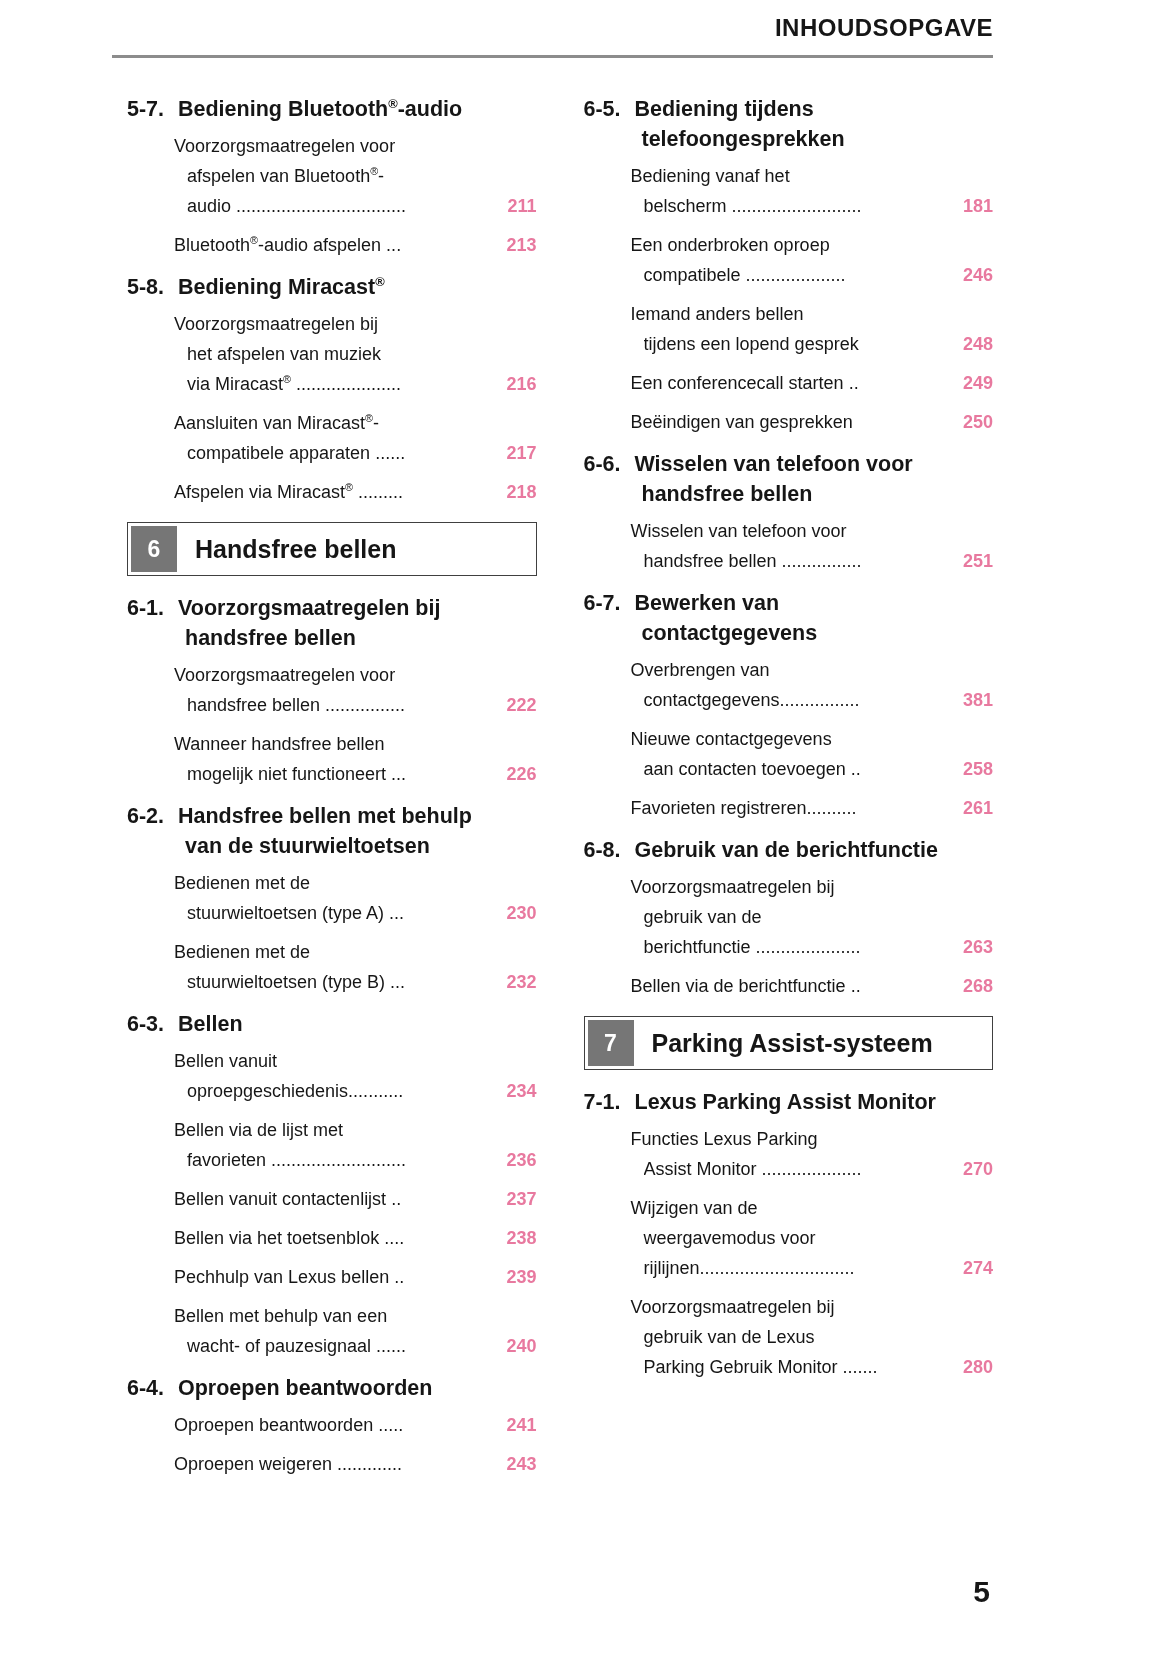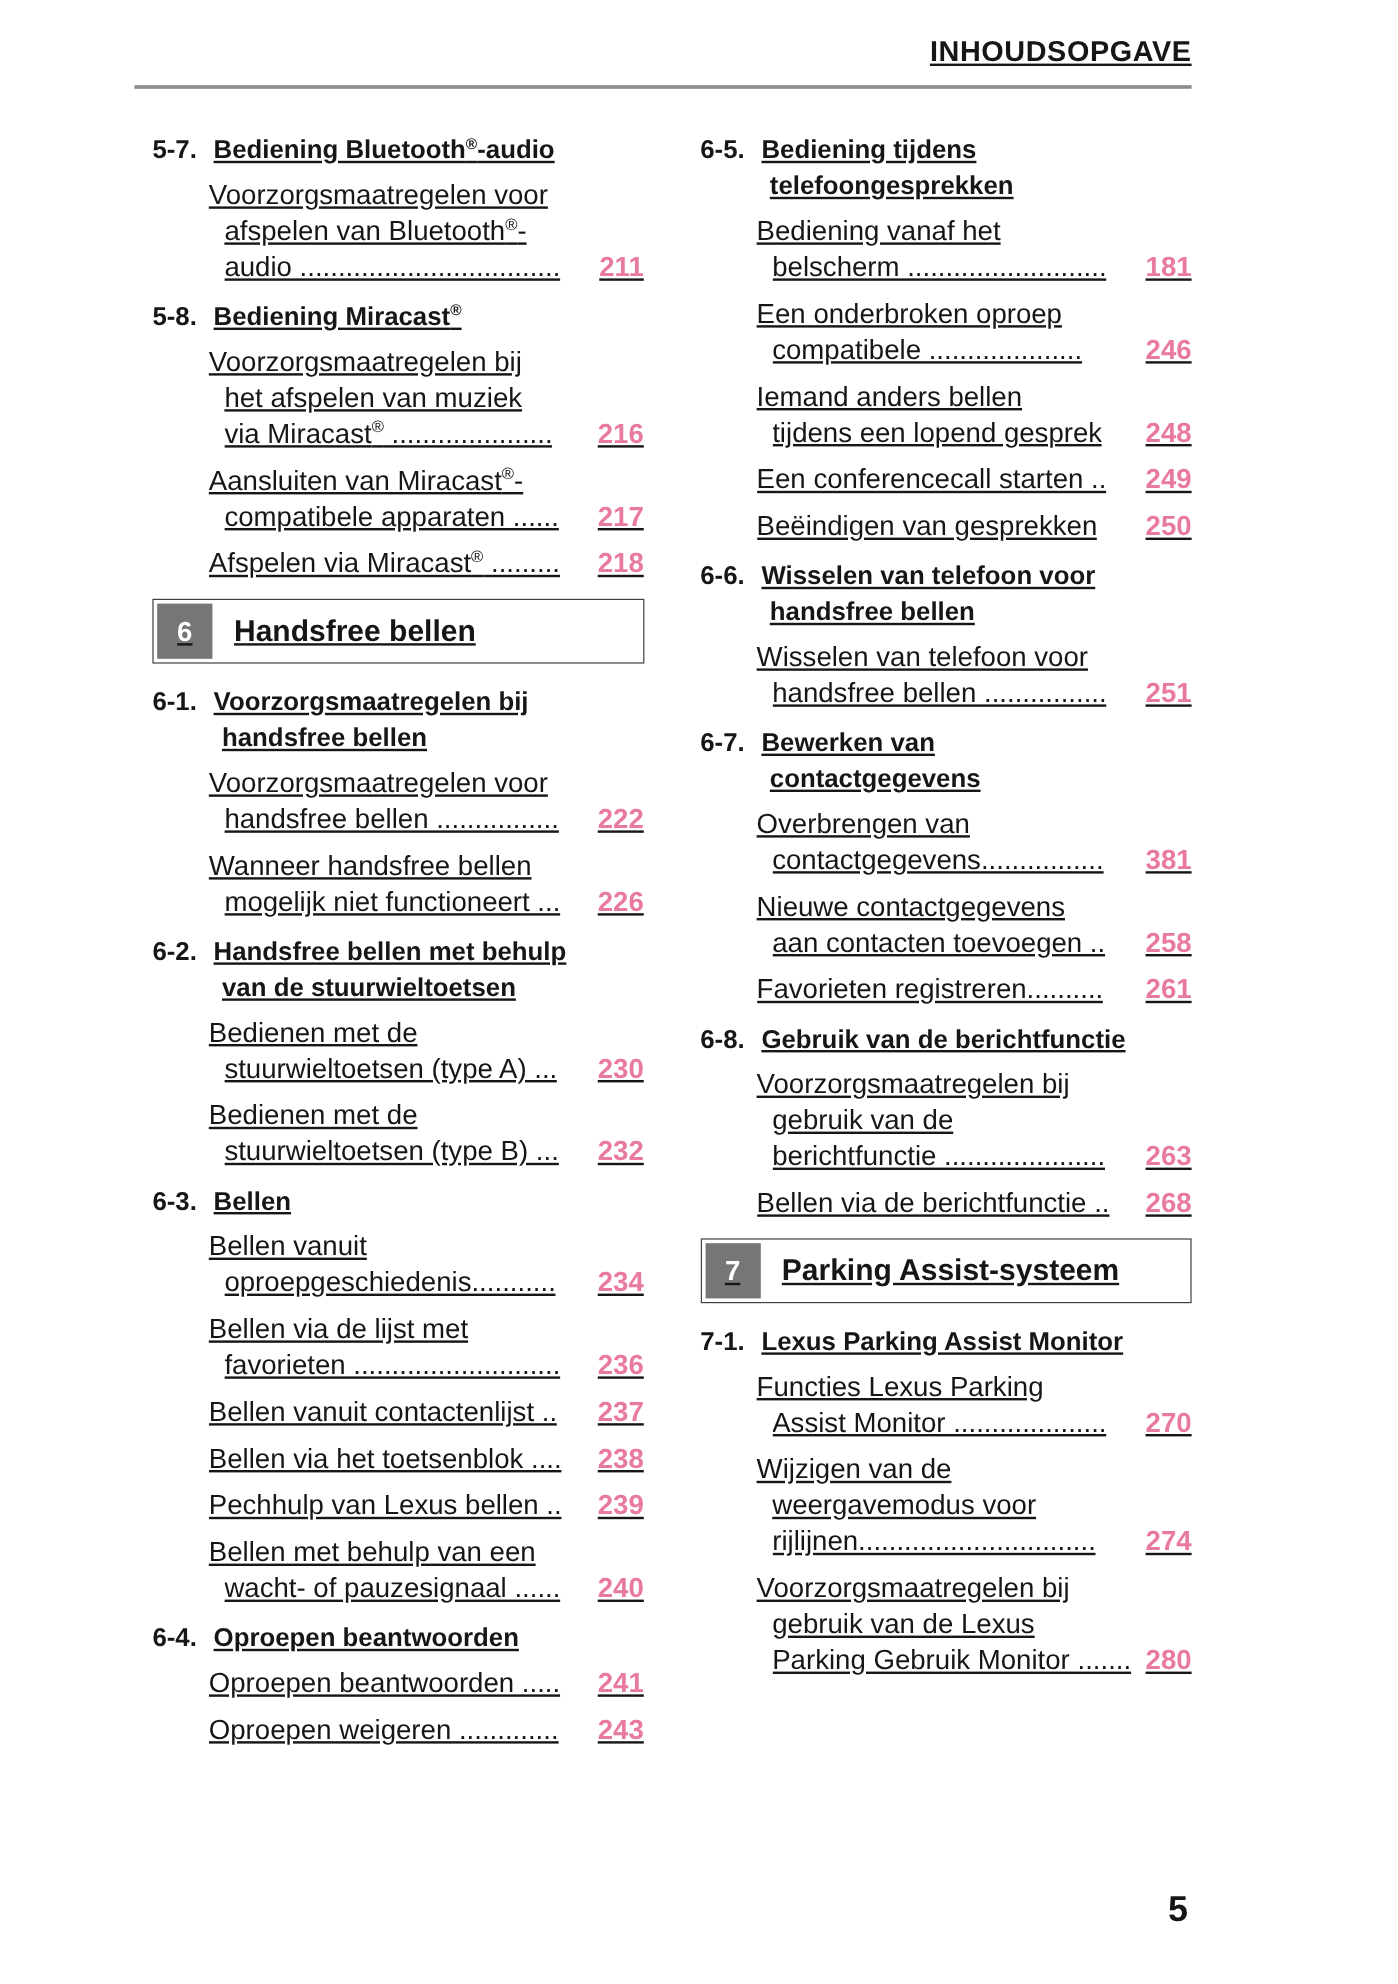--- a/index.html
+++ b/index.html
@@ -8,40 +8,40 @@
     --secbg:#767676;
     --secfg:#ffffff;
     --text:#161616;
   }
   *{margin:0;padding:0;box-sizing:border-box;}
   html,body{background:#ffffff;}
   body{
     width:1165px;height:1653px;position:relative;overflow:hidden;
     font-family:"Liberation Sans",sans-serif;color:var(--text);
   }
-  .page{position:absolute;inset:0;padding:30px 172px 0 112px;text-decoration:underline;}
+  .page{position:absolute;inset:0;padding:14px 172px 0 112px;}
   .header-title{
     text-align:right;font-weight:bold;font-size:24px;letter-spacing:.5px;
   }
   .rule{height:3px;background:var(--rule);margin-top:13px;}
   .columns{
     display:grid;grid-template-columns:1fr 1fr;column-gap:47px;
     padding-left:15px;margin-top:24px;align-items:start;
   }
   .col{min-width:0;}
   sup{font-size:60%;vertical-align:super;line-height:0;}
 
   
   .toc-heading{font-weight:bold;font-size:21.5px;line-height:30px;margin:12px 0 7px;}
   .h-line{white-space:nowrap;}
   .h-num{display:inline-block;min-width:51px;}
   .h-cont{padding-left:58px;}
 
   
-  .toc-entry{font-size:23px;line-height:30px;margin:0 0 9px;padding-left:47px;}
+  .toc-entry{font-size:18px;line-height:30px;margin:0 0 9px;padding-left:47px;}
   .e-line{white-space:nowrap;}
   .e-cont{padding-left:13px;}
   .p-line{display:flex;align-items:center;}
   .p-line .e-txt{overflow:hidden;}
   .pg{margin-left:auto;padding-left:5px;color:var(--accent);font-weight:bold;}
 
   
   .section-banner{
     display:flex;align-items:center;height:54px;
     border:1px solid #404040;background:#ffffff;margin:15px 0 17px;
@@ -72,20 +72,26 @@
           <div class="h-line h-first"><span class="h-num">5-7.</span><span class="h-txt">Bediening Bluetooth<sup>®</sup>-audio</span></div>
         </div>
         <div class="toc-entry">
           <div class="e-line">Voorzorgsmaatregelen voor</div>
           <div class="e-line e-cont">afspelen van Bluetooth<sup>®</sup>-</div>
           <div class="e-line e-cont p-line">
             <span class="e-txt">audio ..................................</span>
             <span class="pg">211</span>
           </div>
         </div>
+        <div class="toc-entry">
+          <div class="e-line p-line">
+            <span class="e-txt">Bluetooth<sup>®</sup>-audio afspelen ...</span>
+            <span class="pg">213</span>
+          </div>
+        </div>
         <div class="toc-heading">
           <div class="h-line h-first"><span class="h-num">5-8.</span><span class="h-txt">Bediening Miracast<sup>®</sup></span></div>
         </div>
         <div class="toc-entry">
           <div class="e-line">Voorzorgsmaatregelen bij</div>
           <div class="e-line e-cont">het afspelen van muziek</div>
           <div class="e-line e-cont p-line">
             <span class="e-txt">via Miracast<sup>®</sup> .....................</span>
             <span class="pg">216</span>
           </div>

